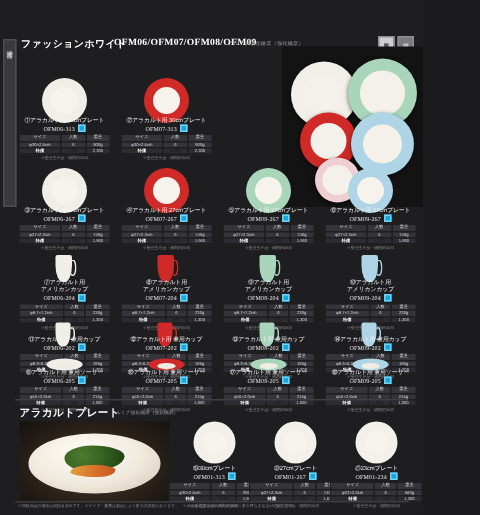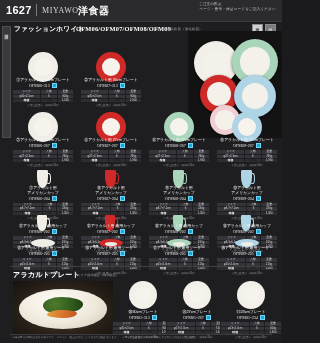--- a/index.html
+++ b/index.html
@@ -226,30 +226,20 @@
     position:absolute; left:12px; top:336px;
     width:260px; color:#8a8a8d; font-size:2.6px;
     line-height:3.2px; white-space:nowrap;
   }
 </style>
 </head>
 <body>
 
 <div id="page">
 
-  <div class="header">
-    <div class="hdr-page">1627</div>
-    <div class="hdr-sep"></div>
-    <div class="hdr-brand">MIYAWO</div>
-    <div class="hdr-cat">洋食器</div>
-    <div class="hdr-note">
-      <div>ご注文の際は、</div>
-      <div class="l2">ページ・番号・商品コードをご記入ください</div>
-    </div>
-  </div>
   <div class="hdr-icons">
     <div class="hdr-icon">▦</div>
     <div class="hdr-icon dark">▤</div>
   </div>
 
   <div class="side-tab">
     <span>洋食器</span>
   </div>
 
   <div class="sec1-title">ファッションホワイト</div>

